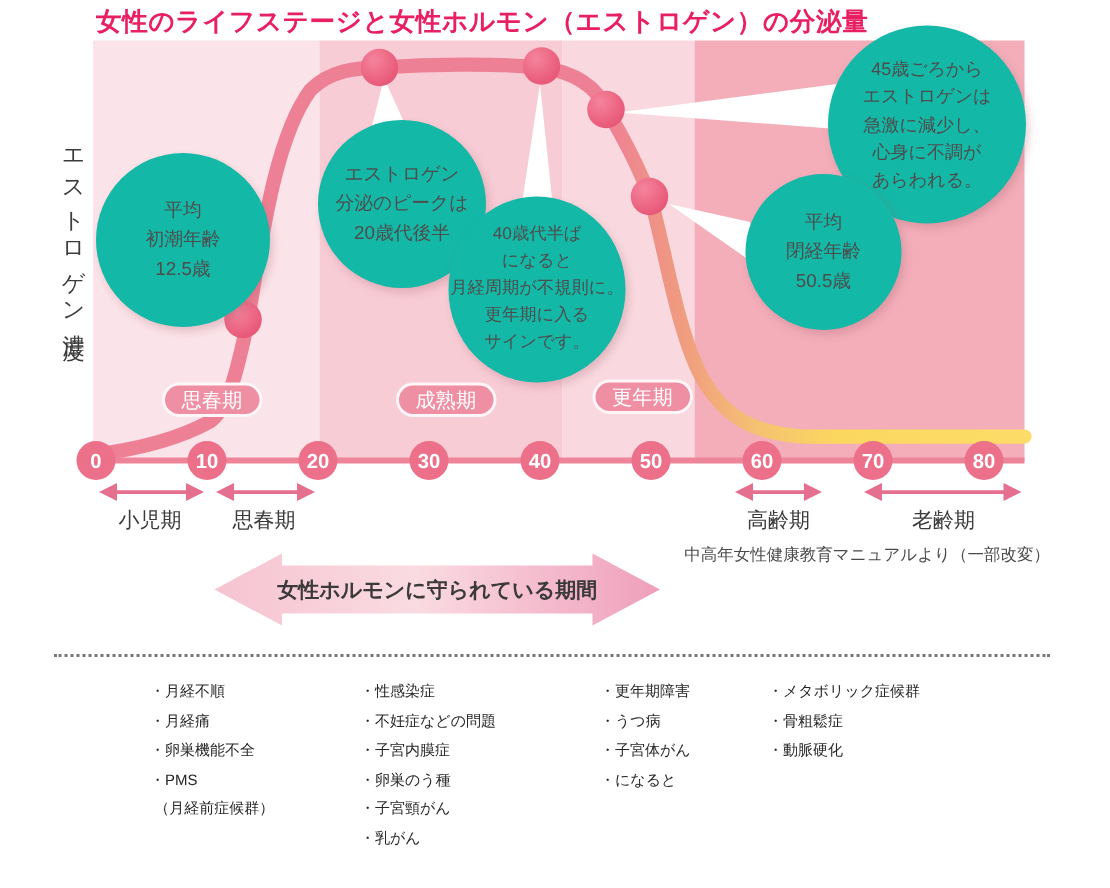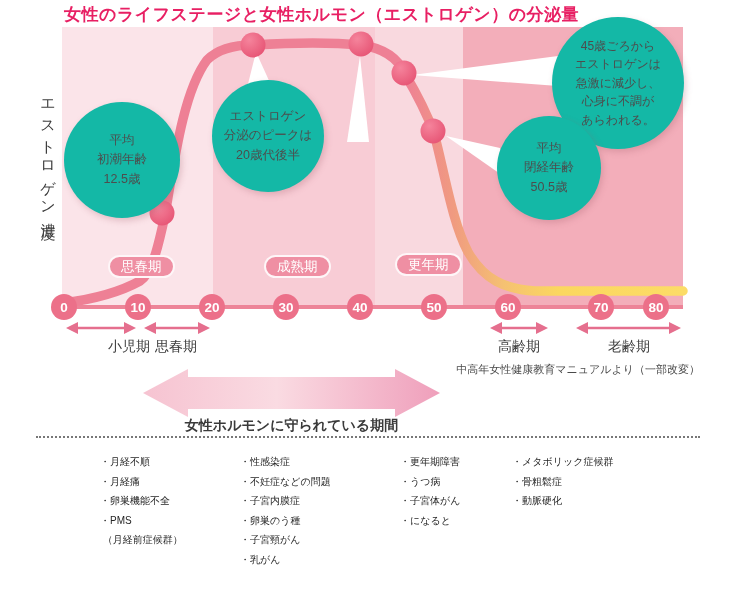--- a/index.html
+++ b/index.html
@@ -41,31 +41,31 @@
   #pill-seijukuki { left:264px; top:255px; }
   #pill-kounenki  { left:395px; top:253px; }
   
   .tick {
     position:absolute; top:294px; width:26px; height:26px; border-radius:50%;
     background:#ec7089; color:#fff; font-size:13.5px; font-weight:bold;
     display:flex; align-items:center; justify-content:center; z-index:3;
   }
   
   .stage-label { position:absolute; top:338px; font-size:14px; color:#3a3a3a; white-space:nowrap; }
-  #lbl-shouniki { left:79px;margin-left:29px; }
+  #lbl-shouniki { left:79px; }
   #lbl-shishunki2 { left:155px; }
   #lbl-koureiki { left:498px; }
   #lbl-roureiki { left:608px; }
   #source {
     left:430px; top:362px; width:270px; text-align:right;
     font-size:11px; color:#4a4a4a; white-space:nowrap;
   }
   #big-arrow-label {
     left:160px; top:385px; width:263px; text-align:center;
-    font-size:14px; font-weight:bold; color:#3a3a3a; z-index:6; white-space:nowrap;margin-top:32px;
+    font-size:14px; font-weight:bold; color:#3a3a3a; z-index:6; white-space:nowrap;
   }
   #dotted-sep {
     left:36px; top:436px; width:664px; height:0; border-top:2px dotted #777;
   }
   
   .list-col { position:absolute; top:452px; font-size:10px; color:#262626; }
   .list-col .li-line { line-height:19.5px; white-space:pre; }
   #col-0 { left:100px; }
   #col-1 { left:240px; }
   #col-2 { left:400px; }
@@ -160,20 +160,27 @@
   <div class="bubble" id="bubble-menarche">
       <div class="bline">平均</div>
       <div class="bline">初潮年齢</div>
       <div class="bline">12.5歳</div>
     </div>
   <div class="bubble" id="bubble-peak">
       <div class="bline">エストロゲン</div>
       <div class="bline">分泌のピークは</div>
       <div class="bline">20歳代後半</div>
     </div>
+  <div class="bubble" id="bubble-mid40s">
+      <div class="bline">40歳代半ば</div>
+      <div class="bline">になると</div>
+      <div class="bline">月経周期が不規則に。</div>
+      <div class="bline">更年期に入る</div>
+      <div class="bline">サインです。</div>
+    </div>
   <div class="bubble" id="bubble-decline">
       <div class="bline">45歳ごろから</div>
       <div class="bline">エストロゲンは</div>
       <div class="bline">急激に減少し、</div>
       <div class="bline">心身に不調が</div>
       <div class="bline">あらわれる。</div>
     </div>
   <div class="bubble" id="bubble-menopause">
       <div class="bline">平均</div>
       <div class="bline">閉経年齢</div>
@@ -185,21 +192,21 @@
   <div class="pill" id="pill-kounenki">更年期</div>
 
   <div id="ticks">
       <div class="tick" style="left: 51px;">0</div>
       <div class="tick" style="left: 125px;">10</div>
       <div class="tick" style="left: 199px;">20</div>
       <div class="tick" style="left: 273px;">30</div>
       <div class="tick" style="left: 347px;">40</div>
       <div class="tick" style="left: 421px;">50</div>
       <div class="tick" style="left: 495px;">60</div>
-      <div class="tick" style="left: 588px;">70</div>
+      <div class="tick" style="left: 569px;">70</div>
       <div class="tick" style="left: 643px;">80</div>
     </div>
 
   <div class="stage-label" id="lbl-shouniki">小児期</div>
   <div class="stage-label" id="lbl-shishunki2">思春期</div>
   <div class="stage-label" id="lbl-koureiki">高齢期</div>
   <div class="stage-label" id="lbl-roureiki">老齢期</div>
 
   <div id="source" class="abs">中高年女性健康教育マニュアルより（一部改変）</div>
   <div id="big-arrow-label" class="abs">女性ホルモンに守られている期間</div>

